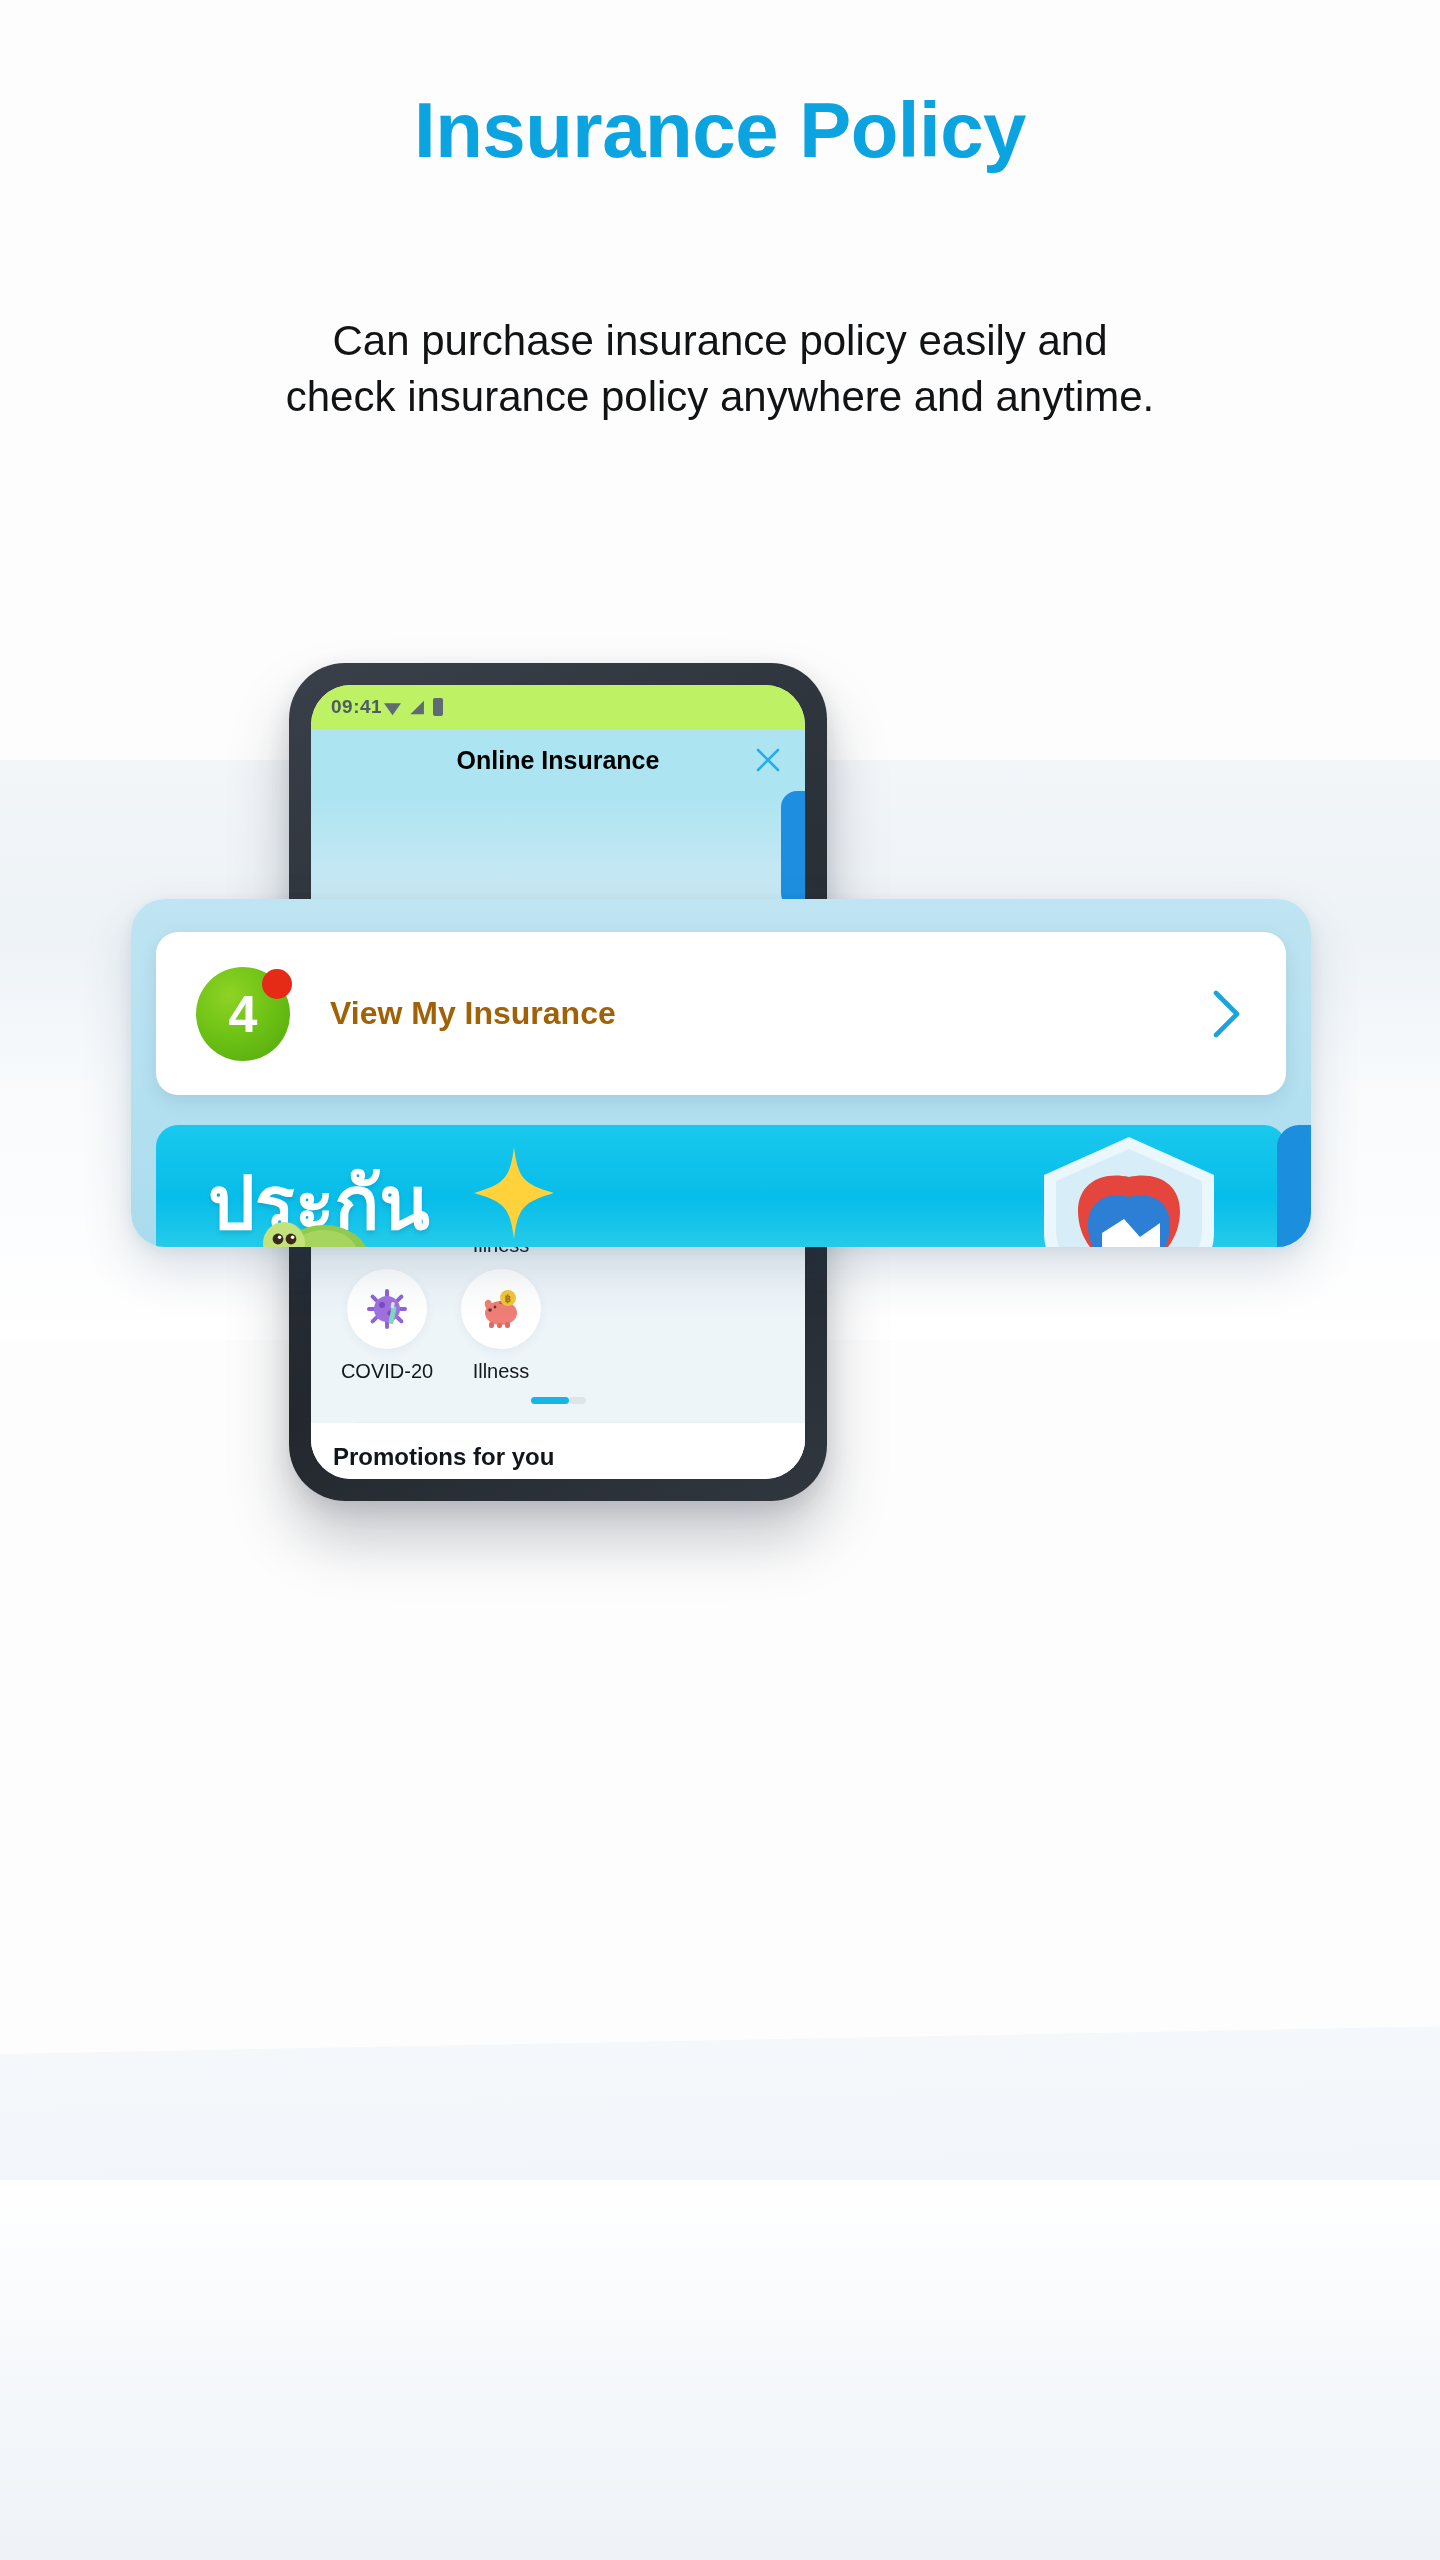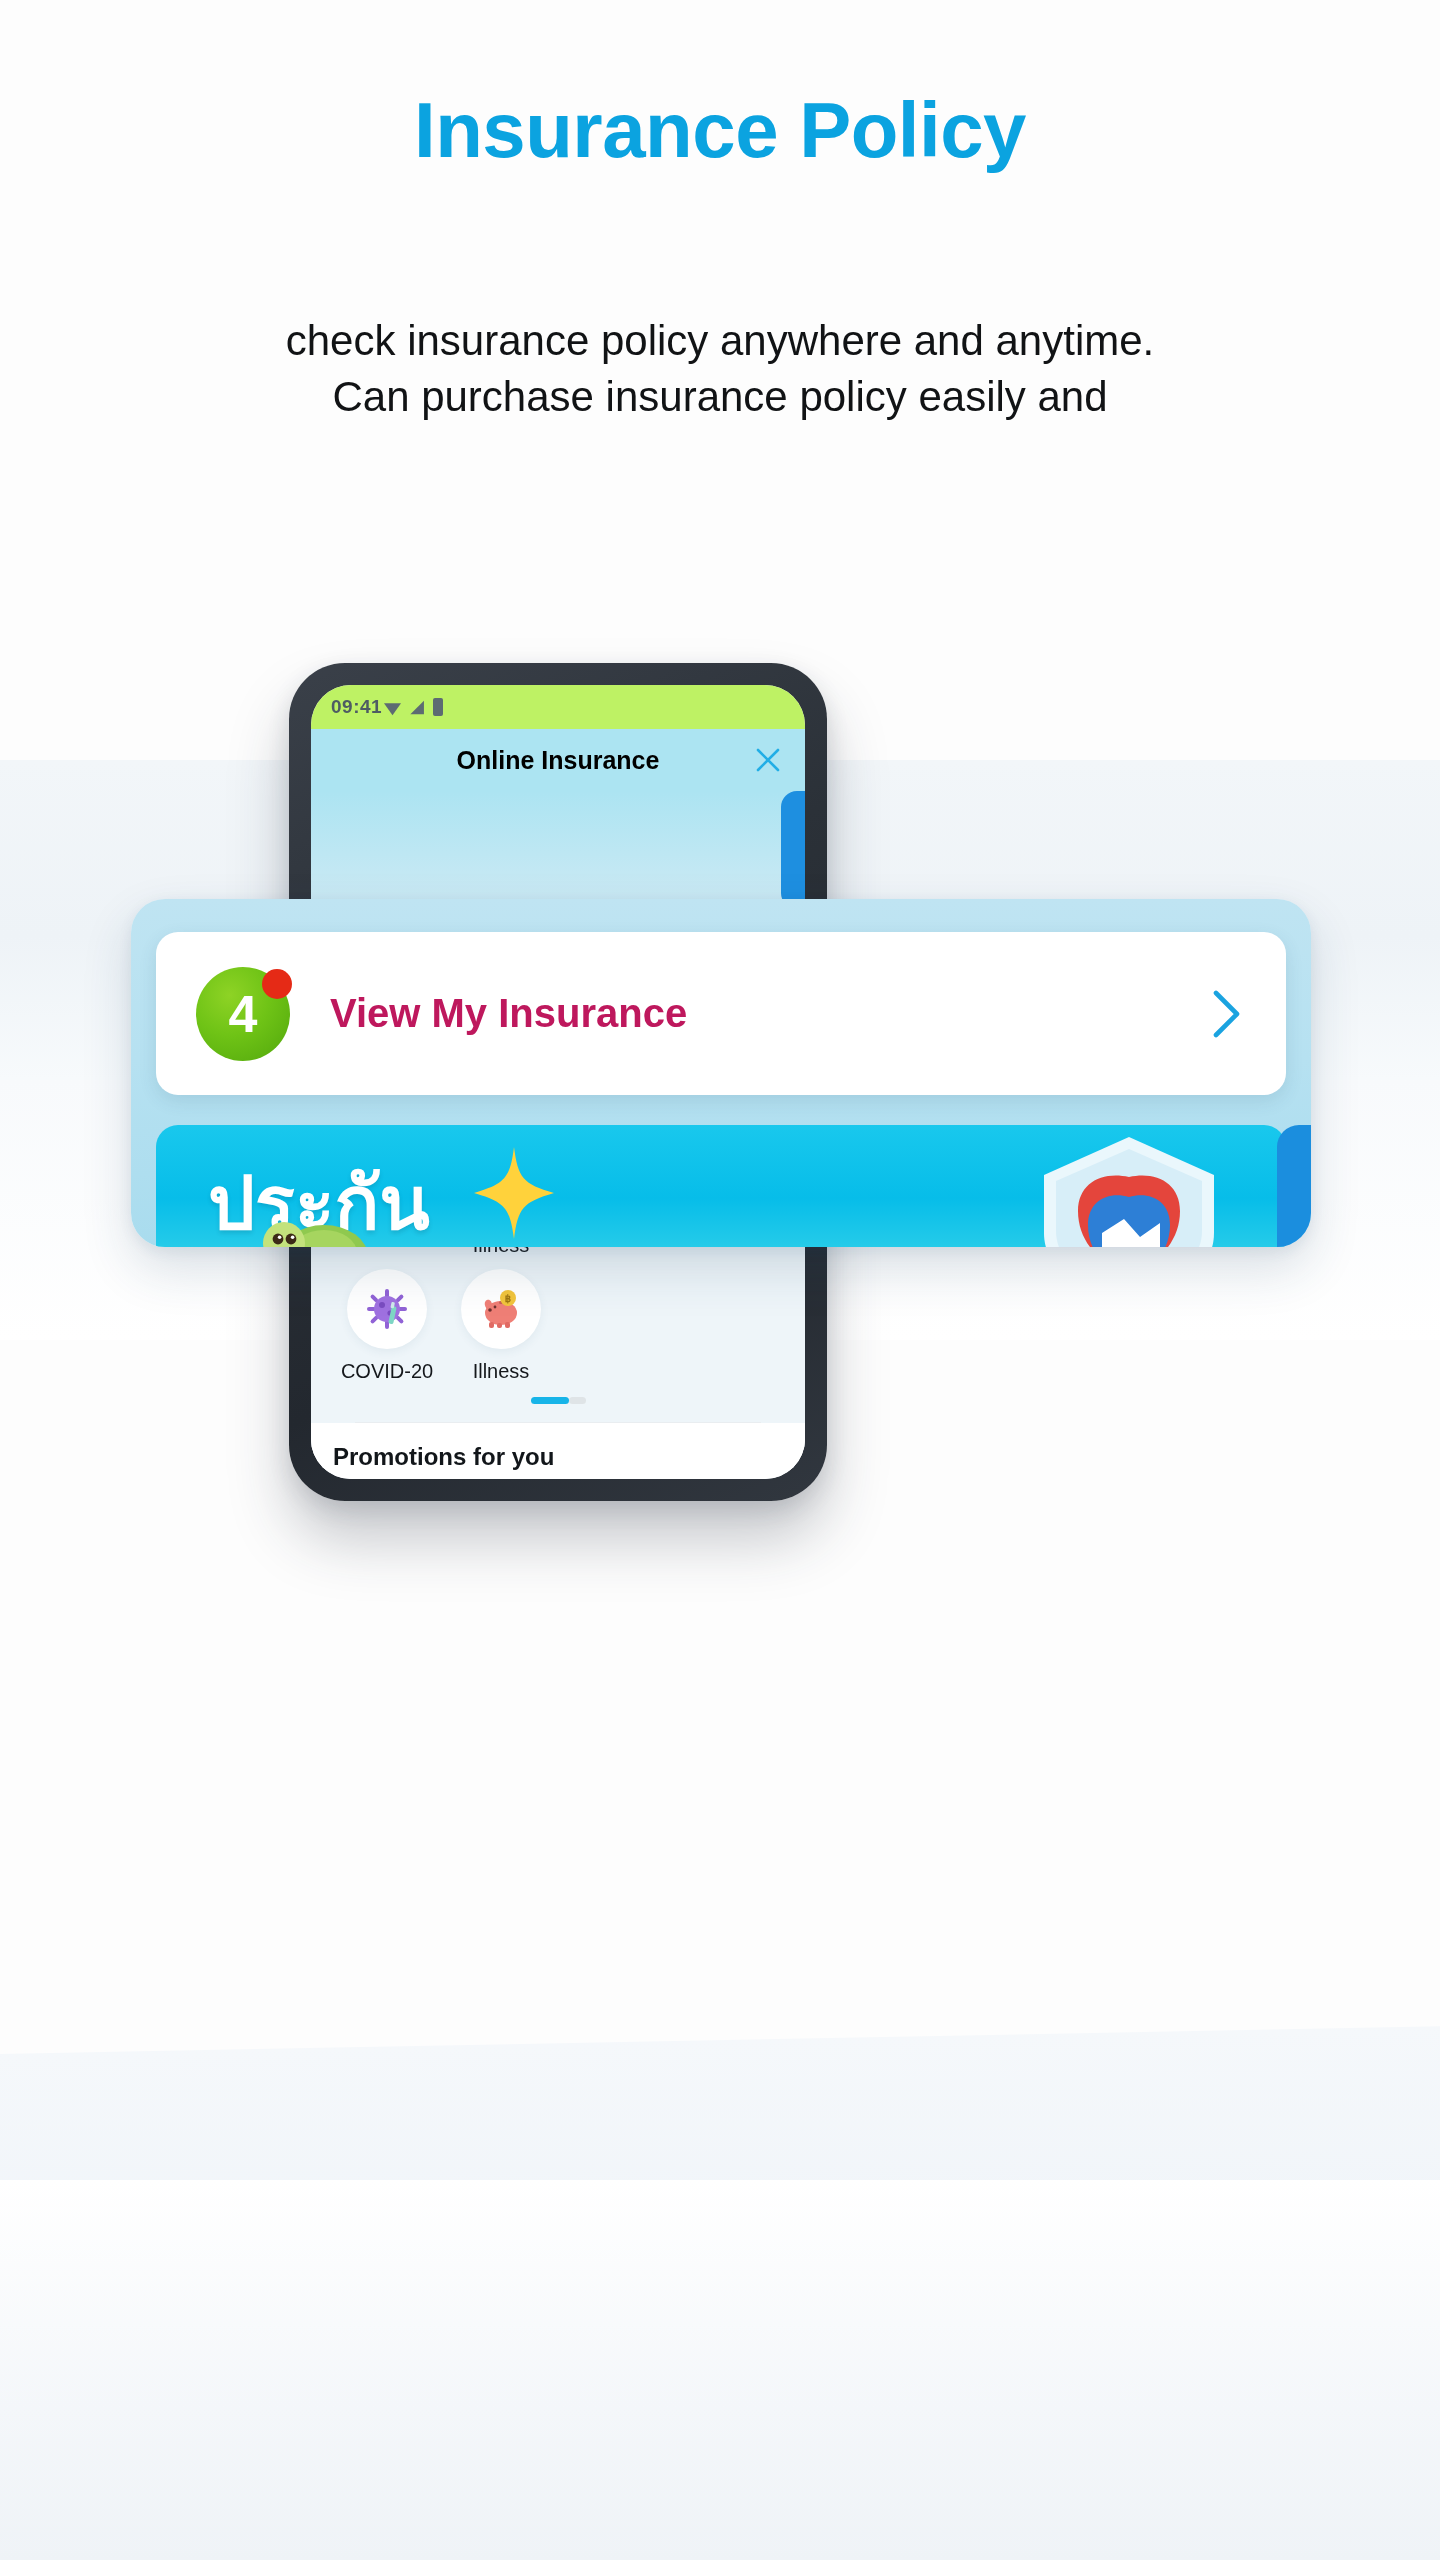--- a/index.html
+++ b/index.html
@@ -163,21 +163,21 @@
   .badge-circle {
     width: 94px; height: 94px; border-radius: 50%;
     background: radial-gradient(circle at 36% 30%, #8ed325 0%, #6fc316 45%, #51a70c 100%);
     display: flex; align-items: center; justify-content: center;
     color: #ffffff; font-size: 52px; font-weight: 700; line-height: 1;
   }
   .badge-dot {
     position: absolute; right: -2px; top: 2px; width: 30px; height: 30px;
     border-radius: 50%; background: #e52a16;
   }
-  .spot-label { margin-left: 40px; font-size: 40px; font-weight: 700; color: #be185d; }
+  .spot-label { margin-left: 40px; font-size: 32px; font-weight: 700; color: #a16207; }
   .spot-chevron { margin-left: auto; width: 40px; height: 52px; }
 
   .spot-banner {
     position: absolute; left: 25px; top: 226px; width: 1130px; height: 122px;
     border-radius: 22px 22px 0 0;
     background: linear-gradient(180deg,#19c8ed 0%, #07bde9 60%, #25cbe9 100%);
     overflow: hidden;
   }
   .sb-thai {
     position: absolute; left: 52px; top: 42px;
@@ -197,22 +197,22 @@
 
 <div id="stage">
 
   <div class="bg-band b1"></div>
   <div class="bg-band b2"></div>
   <div class="bg-diag"></div>
   <div class="bg-band b3"></div>
 
   <h1 class="page-title">Insurance Policy</h1>
   <p class="page-subtitle">
+    <span class="ln">Can purchase insurance policy easily and</span>
     <span class="ln">check insurance policy anywhere and anytime.</span>
-    <span class="ln">Can purchase insurance policy easily and</span>
   </p>
 
   <div class="phone">
     <div class="phone-body"></div>
     <div class="phone-screen">
 
       <div class="statusbar">
         <span class="sb-time">09:41</span>
         <span class="sb-icons">
           <svg class="ico-wifi" viewBox="0 0 24 20">

